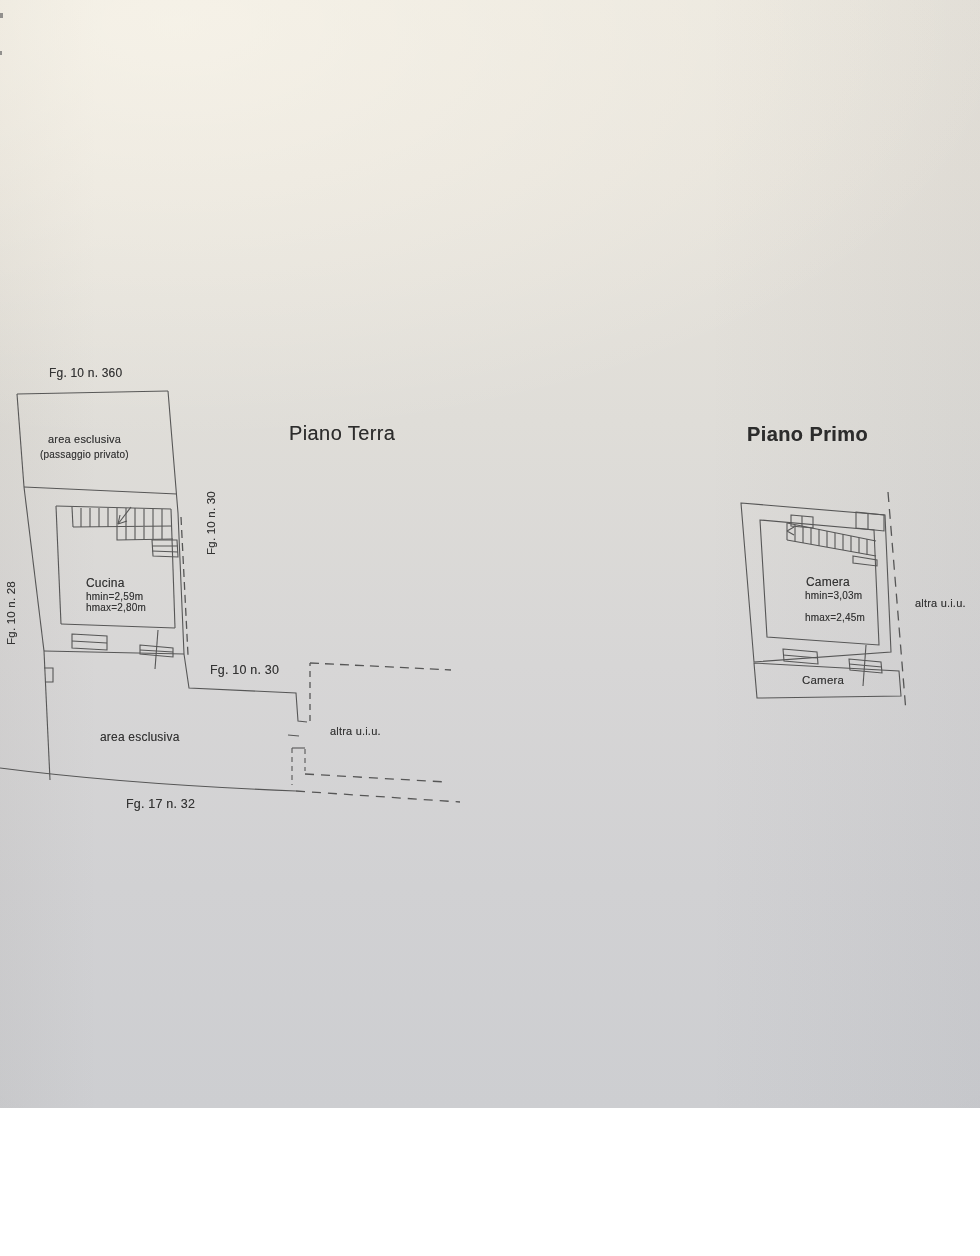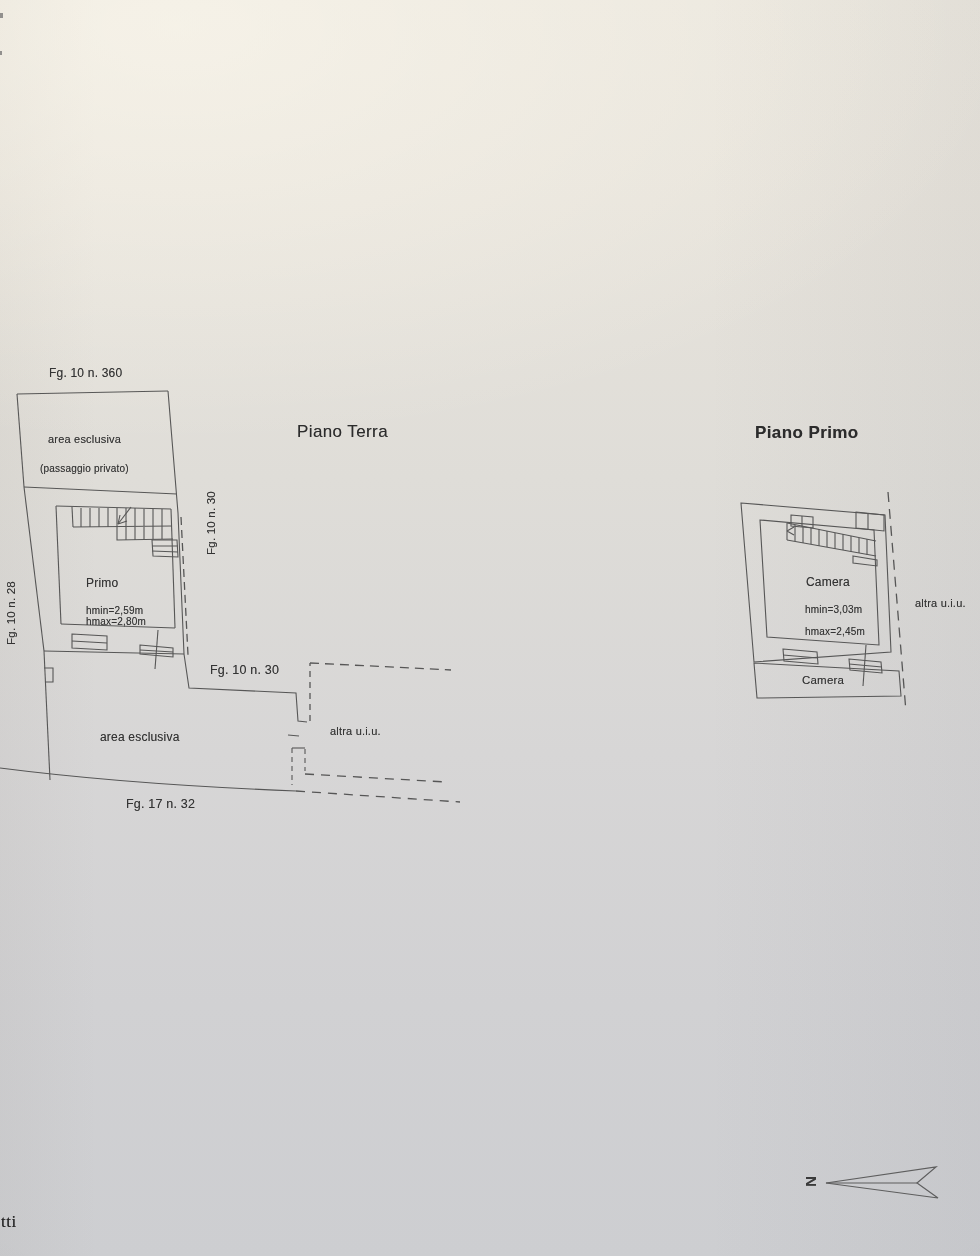--- a/index.html
+++ b/index.html
@@ -1,32 +1,32 @@
 <!DOCTYPE html>
 <html><head>
 <meta charset="utf-8">
 <style>
   html,body{margin:0;padding:0;}
   .page{
-    position:relative; width:980px; height:1256px; overflow:hidden;
+    position:relative; width:980px; height:1108px; overflow:hidden;
     background:
       radial-gradient(1400px 700px at 18% 2%, rgba(255,251,240,0.55), rgba(255,251,240,0) 60%),
       linear-gradient(90deg, rgba(110,100,88,0.05) 0%, rgba(110,100,88,0) 10%, rgba(110,100,88,0) 72%, rgba(85,90,105,0.06) 100%),
       radial-gradient(160% 110% at 50% 38%, rgba(0,0,0,0) 62%, rgba(75,78,90,0.06) 100%),
       linear-gradient(180deg, #eae6dd 0%, #e7e3db 16%, #dfddd8 38%, #d7d6d6 60%, #d1d1d3 80%, #cdced1 100%);
     font-family:"Liberation Sans", sans-serif;
   }
   .lbl{
     position:absolute; white-space:nowrap; color:#343434;
     font-family:"Liberation Sans", sans-serif;
     text-shadow:0 0 0.5px rgba(70,70,70,0.55);
     letter-spacing:0.2px;
   }
-  .title{font-size:17px; color:#2c2c2c; letter-spacing:0.4px;margin-left:8px;}
-  .small{font-size:10px;margin-top:14px;}
+  .title{font-size:20px; color:#2c2c2c; letter-spacing:0.4px;}
+  .small{font-size:10px;}
   .med{font-size:12px;}
   .fg{font-size:12px;}
   .vert{transform:rotate(-90deg); transform-origin:center; text-align:center; width:70px; font-size:11.5px;}
   .north-letter{transform:rotate(90deg); transform-origin:center; font-size:15px; font-weight:600; color:#3a3a3a;}
   .serif-frag{font-family:"Liberation Serif", serif; font-size:17px; color:#222; letter-spacing:0.5px;}
   svg{position:absolute; left:0; top:0;}
 </style>
 </head>
 <body>
 
@@ -132,21 +132,21 @@
   </svg>
 
   <div class="lbl fg" style="left:49px;top:366px;">Fg. 10 n. 360</div>
   <div class="lbl" style="left:48px;top:433px;font-size:11px;">area esclusiva</div>
   <div class="lbl small" style="left:40px;top:449px;">(passaggio privato)</div>
   <div class="lbl title" style="left:289px;top:422px;">Piano Terra</div>
 
   <div class="lbl vert" style="left:-24px;top:607px;">Fg. 10 n. 28</div>
   <div class="lbl vert" style="left:176px;top:517px;">Fg. 10 n. 30</div>
 
-  <div class="lbl med" style="left:86px;top:576px;">Primo</div>
+  <div class="lbl med" style="left:86px;top:576px;">Cucina</div>
   <div class="lbl small" style="left:86px;top:591px;">hmin=2,59m</div>
   <div class="lbl small" style="left:86px;top:602px;">hmax=2,80m</div>
 
   <div class="lbl" style="left:210px;top:663px;font-size:12.5px;">Fg. 10 n. 30</div>
   <div class="lbl med" style="left:100px;top:730px;">area esclusiva</div>
   <div class="lbl" style="left:330px;top:725px;font-size:11px;">altra u.i.u.</div>
   <div class="lbl" style="left:126px;top:797px;font-size:12.5px;">Fg. 17 n. 32</div>
 
   <div class="lbl title" style="left:747px;top:423px;font-weight:bold;">Piano Primo</div>
   <div class="lbl med" style="left:806px;top:575px;">Camera</div>

